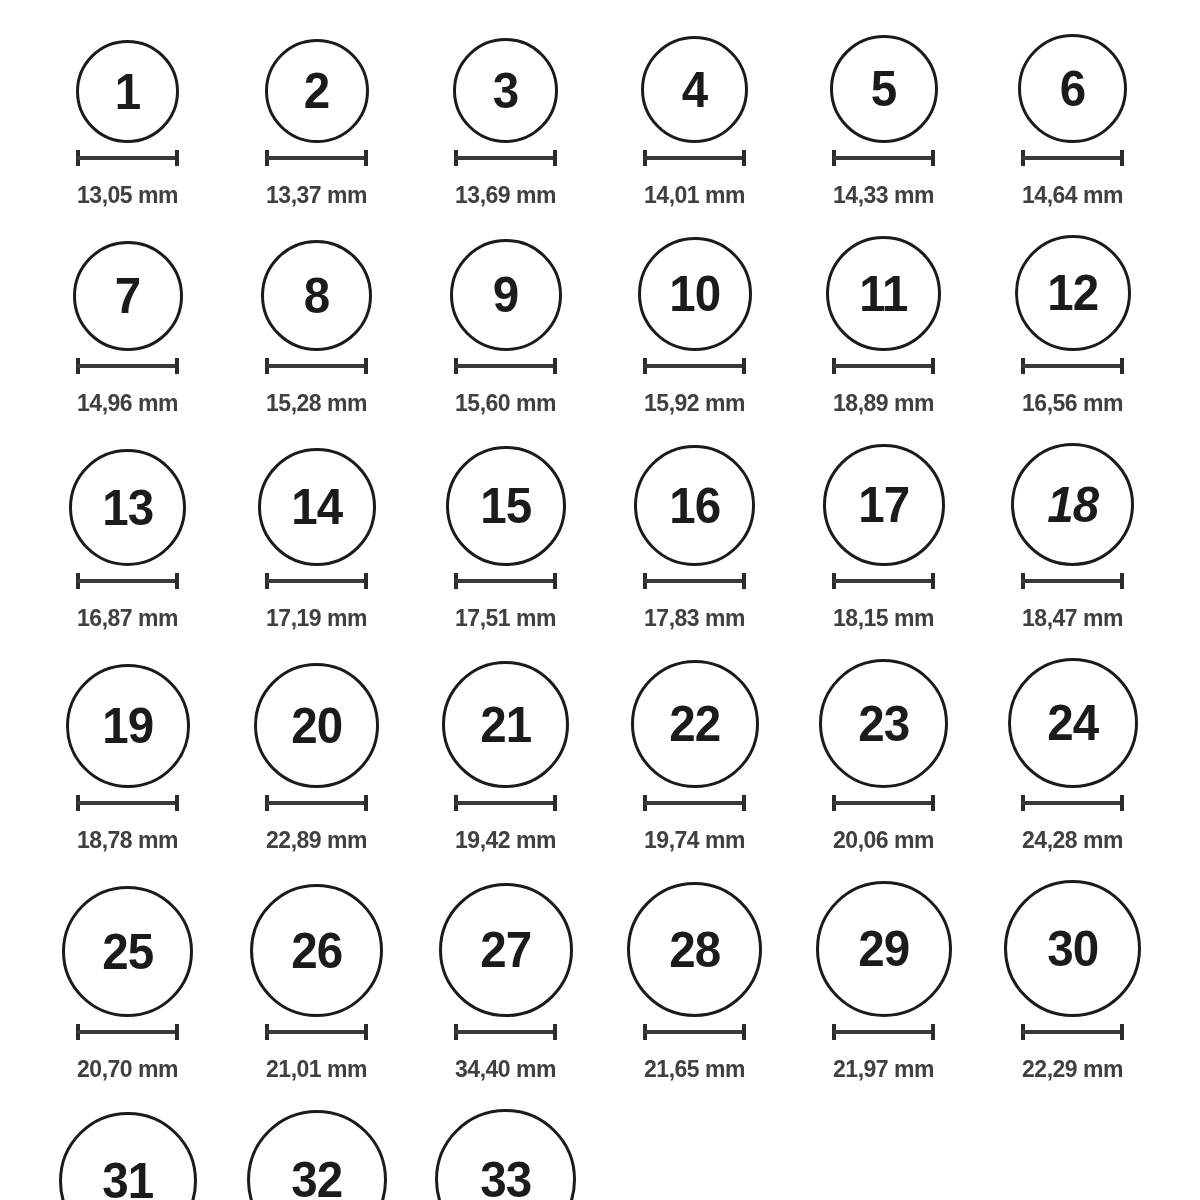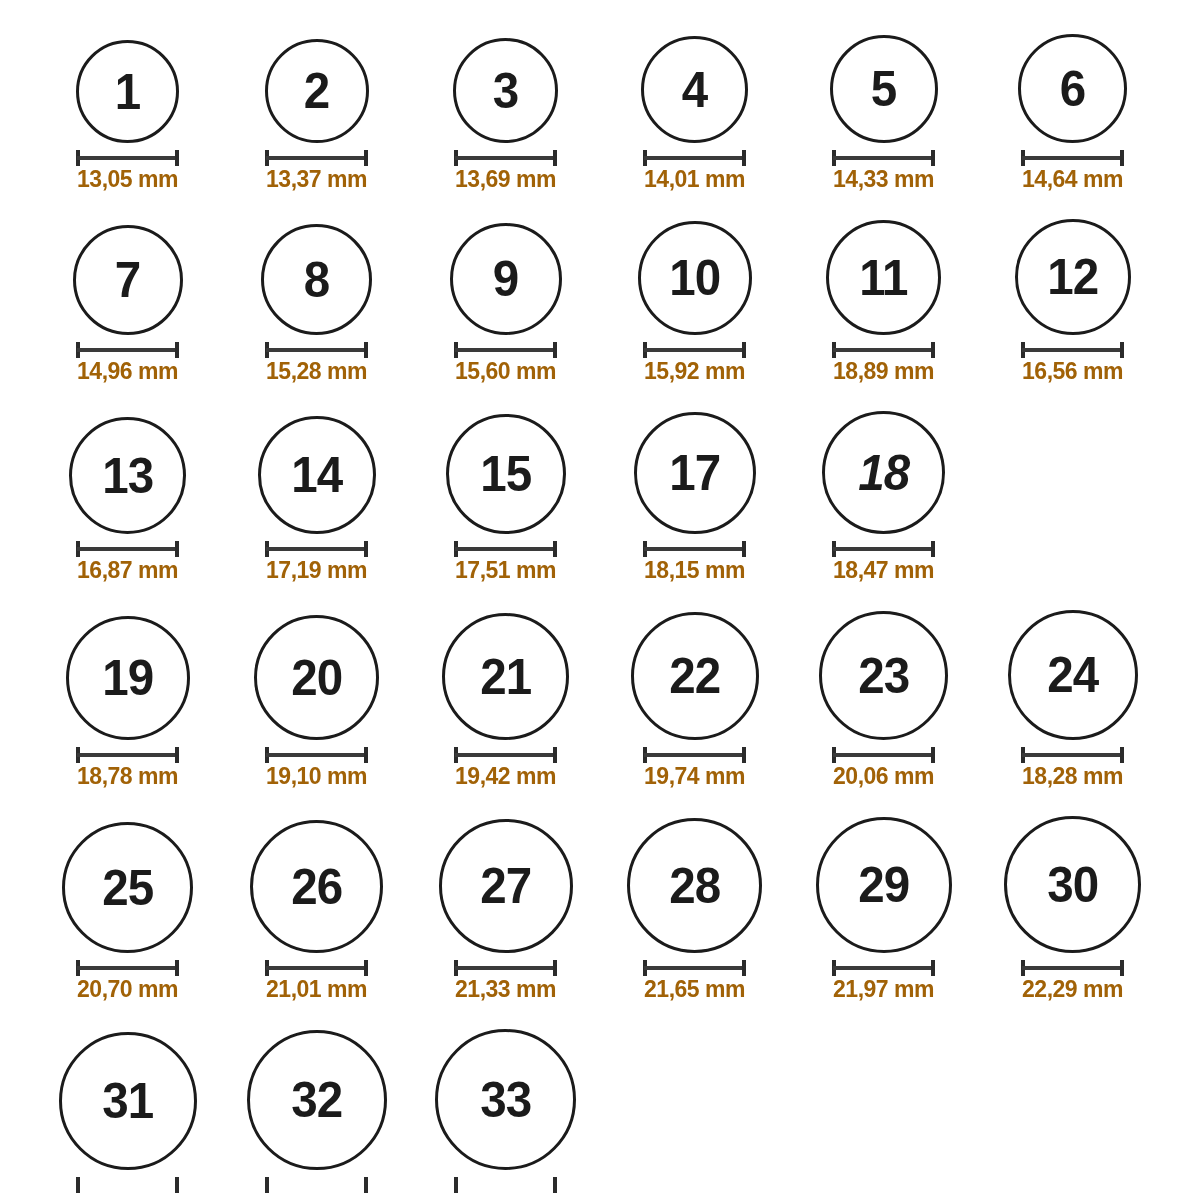--- a/index.html
+++ b/index.html
@@ -63,24 +63,24 @@
   .ruler .tick {
     position: absolute;
     top: 0;
     width: 4px;
     height: 16px;
     background: #2b2b2b;
   }
   .ruler .tick.left  { left: 0; }
   .ruler .tick.right { right: 0; }
   .dlabel {
-    margin-top: 0;
+    margin-top: 16px;
     font-size: 23px;
     font-weight: 700;
-    color: #a16207;
+    color: #404040;
     letter-spacing: -0.5px;
     white-space: nowrap;
   }
 </style>
 </head>
 <body>
 
 <div class="chart">
     <div class="row">
       <div class="cell">
@@ -246,20 +246,31 @@
           <span class="num">15</span>
         </div>
         <div class="ruler">
           <div class="tick left"></div>
           <div class="bar"></div>
           <div class="tick right"></div>
         </div>
         <div class="dlabel">17,51 mm</div>
       </div>
       <div class="cell">
+        <div class="circle" style="width: 121px; height: 121px;">
+          <span class="num">16</span>
+        </div>
+        <div class="ruler">
+          <div class="tick left"></div>
+          <div class="bar"></div>
+          <div class="tick right"></div>
+        </div>
+        <div class="dlabel">17,83 mm</div>
+      </div>
+      <div class="cell">
         <div class="circle" style="width: 122px; height: 122px;">
           <span class="num">17</span>
         </div>
         <div class="ruler">
           <div class="tick left"></div>
           <div class="bar"></div>
           <div class="tick right"></div>
         </div>
         <div class="dlabel">18,15 mm</div>
       </div>
@@ -289,21 +300,21 @@
       </div>
       <div class="cell">
         <div class="circle" style="width: 125px; height: 125px;">
           <span class="num">20</span>
         </div>
         <div class="ruler">
           <div class="tick left"></div>
           <div class="bar"></div>
           <div class="tick right"></div>
         </div>
-        <div class="dlabel">19,10 mm</div>
+        <div class="dlabel">22,89 mm</div>
       </div>
       <div class="cell">
         <div class="circle" style="width: 127px; height: 127px;">
           <span class="num">21</span>
         </div>
         <div class="ruler">
           <div class="tick left"></div>
           <div class="bar"></div>
           <div class="tick right"></div>
         </div>
@@ -333,21 +344,21 @@
       </div>
       <div class="cell">
         <div class="circle" style="width: 130px; height: 130px;">
           <span class="num">24</span>
         </div>
         <div class="ruler">
           <div class="tick left"></div>
           <div class="bar"></div>
           <div class="tick right"></div>
         </div>
-        <div class="dlabel">18,28 mm</div>
+        <div class="dlabel">24,28 mm</div>
       </div>
     </div>
     <div class="row">
       <div class="cell">
         <div class="circle" style="width: 131px; height: 131px;">
           <span class="num">25</span>
         </div>
         <div class="ruler">
           <div class="tick left"></div>
           <div class="bar"></div>
@@ -368,21 +379,21 @@
       </div>
       <div class="cell">
         <div class="circle" style="width: 134px; height: 134px; text-align: right;">
           <span class="num">27</span>
         </div>
         <div class="ruler">
           <div class="tick left"></div>
           <div class="bar"></div>
           <div class="tick right"></div>
         </div>
-        <div class="dlabel">21,33 mm</div>
+        <div class="dlabel">34,40 mm</div>
       </div>
       <div class="cell">
         <div class="circle" style="width: 135px; height: 135px;">
           <span class="num">28</span>
         </div>
         <div class="ruler">
           <div class="tick left"></div>
           <div class="bar"></div>
           <div class="tick right"></div>
         </div>

